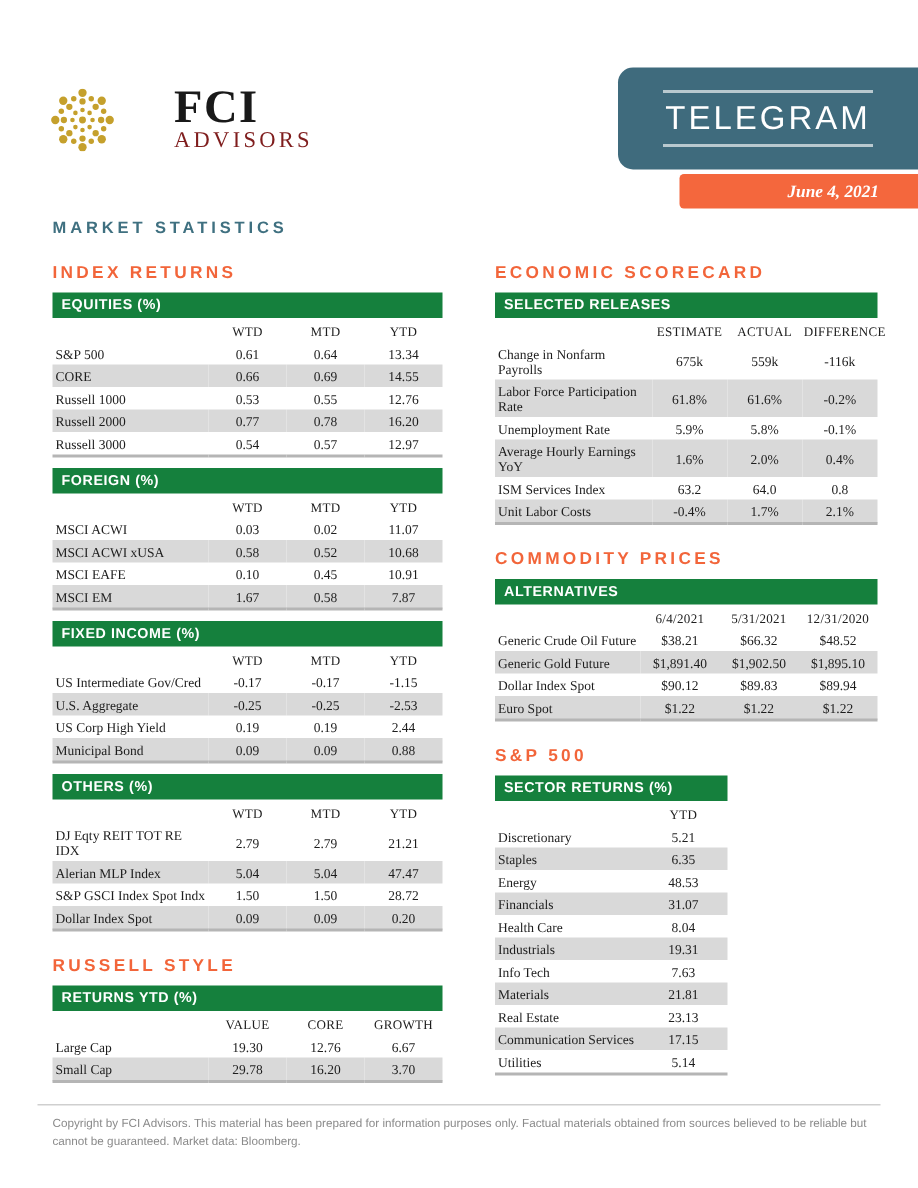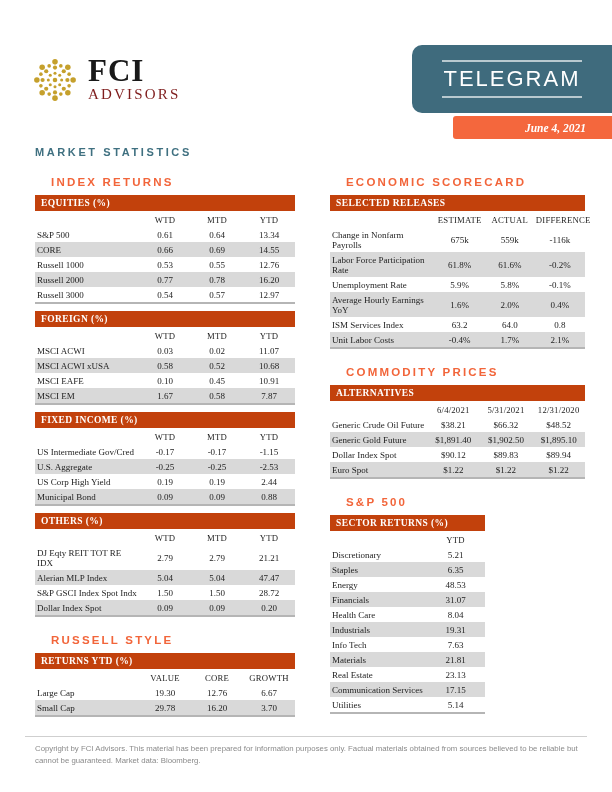--- a/index.html
+++ b/index.html
@@ -3,21 +3,21 @@
 <meta charset="utf-8">
 <style>
   html,body { margin:0; padding:0; background:#e8e8e8; }
   .page {
     position:relative; width:612px; height:792px; margin:0 auto;
     background:#ffffff; overflow:hidden;
     font-family:"Liberation Serif", serif; color:#222;
   }
 
   
-  .logo { position:absolute; left:34px; top:57px; display:flex; align-items:flex-start; }
+  .logo { position:absolute; left:34px; top:57px; display:flex; align-items:flex-start;gap:28px; }
   .logo svg { width:42px; height:42px; margin-top:2px; }
   .logo-text { margin-left:12px; }
   .logo-fci {
     font-family:"Liberation Serif", serif; font-weight:700; font-size:31px;
     line-height:28px; color:#191919; letter-spacing:1px;
   }
   .logo-advisors {
     font-family:"Liberation Serif", serif; font-size:15px; color:#7f1d1d;
     letter-spacing:2.2px; margin-top:1px;
   }
@@ -48,29 +48,29 @@
     font-family:"Liberation Sans", sans-serif; font-weight:700; font-size:11px;
     letter-spacing:2.6px; color:#3f7080;
   }
 
   
   .col-left  { position:absolute; left:35px;  top:176px; width:260px; }
   .col-right { position:absolute; left:330px; top:176px; width:255px; }
 
   .section-title {
     font-family:"Liberation Sans", sans-serif; font-weight:700; font-size:11.5px;
-    letter-spacing:2.2px; color:#f2653a; margin:0 0 7px 16px;
+    letter-spacing:2.2px; color:#f2653a; margin:0 0 7px 0;
   }
   .mt { margin-top:17px; }
 
   
   .tbl-wrap { margin-bottom:7px; }
   .tbl-bar {
-    background:#c2410c; color:#ffffff;
-    font-family:Liberation Serif, serif; font-weight:700; font-size:9.5px;
+    background:#15803d; color:#ffffff;
+    font-family:Liberation Sans, sans-serif; font-weight:700; font-size:9.5px;
     letter-spacing:0.4px; padding:3px 6px 3px; text-transform:uppercase;
   }
   table {
     width:100%; border-collapse:collapse; table-layout:fixed;
     font-family:"Liberation Serif", serif; font-size:9px; color:#1d1d1d;
     border-bottom:2px solid #b5b5b5;
   }
   thead th { font-weight:400; font-size:8.7px; padding:4px 1px 2px; text-align:center; letter-spacing:0.2px; }
   thead th.lbl { text-align:left; }
   td { padding:2.5px 1px; text-align:center; vertical-align:middle; }

